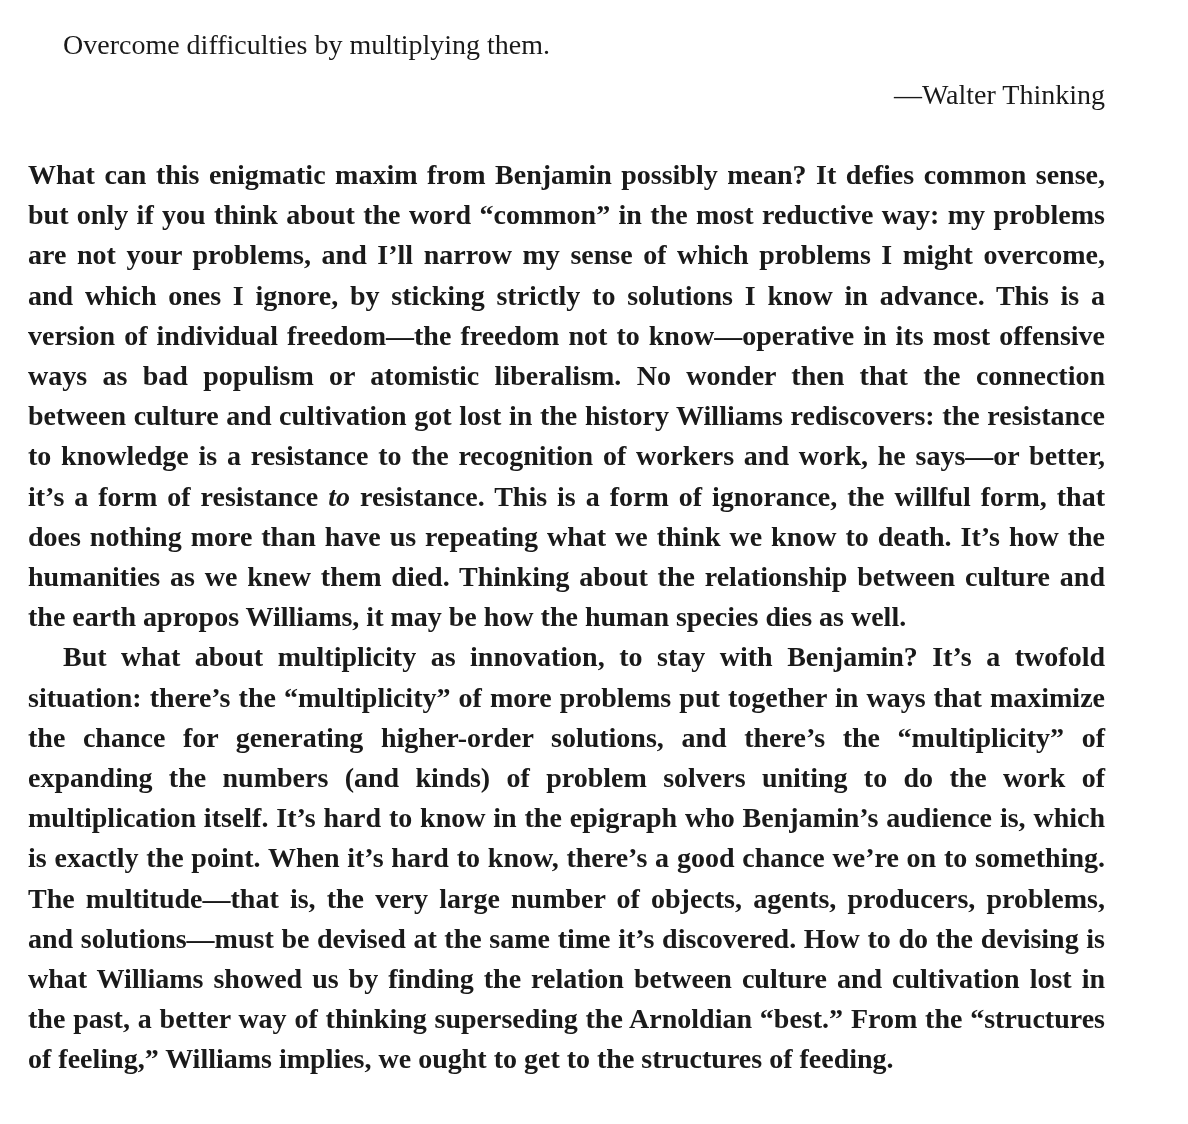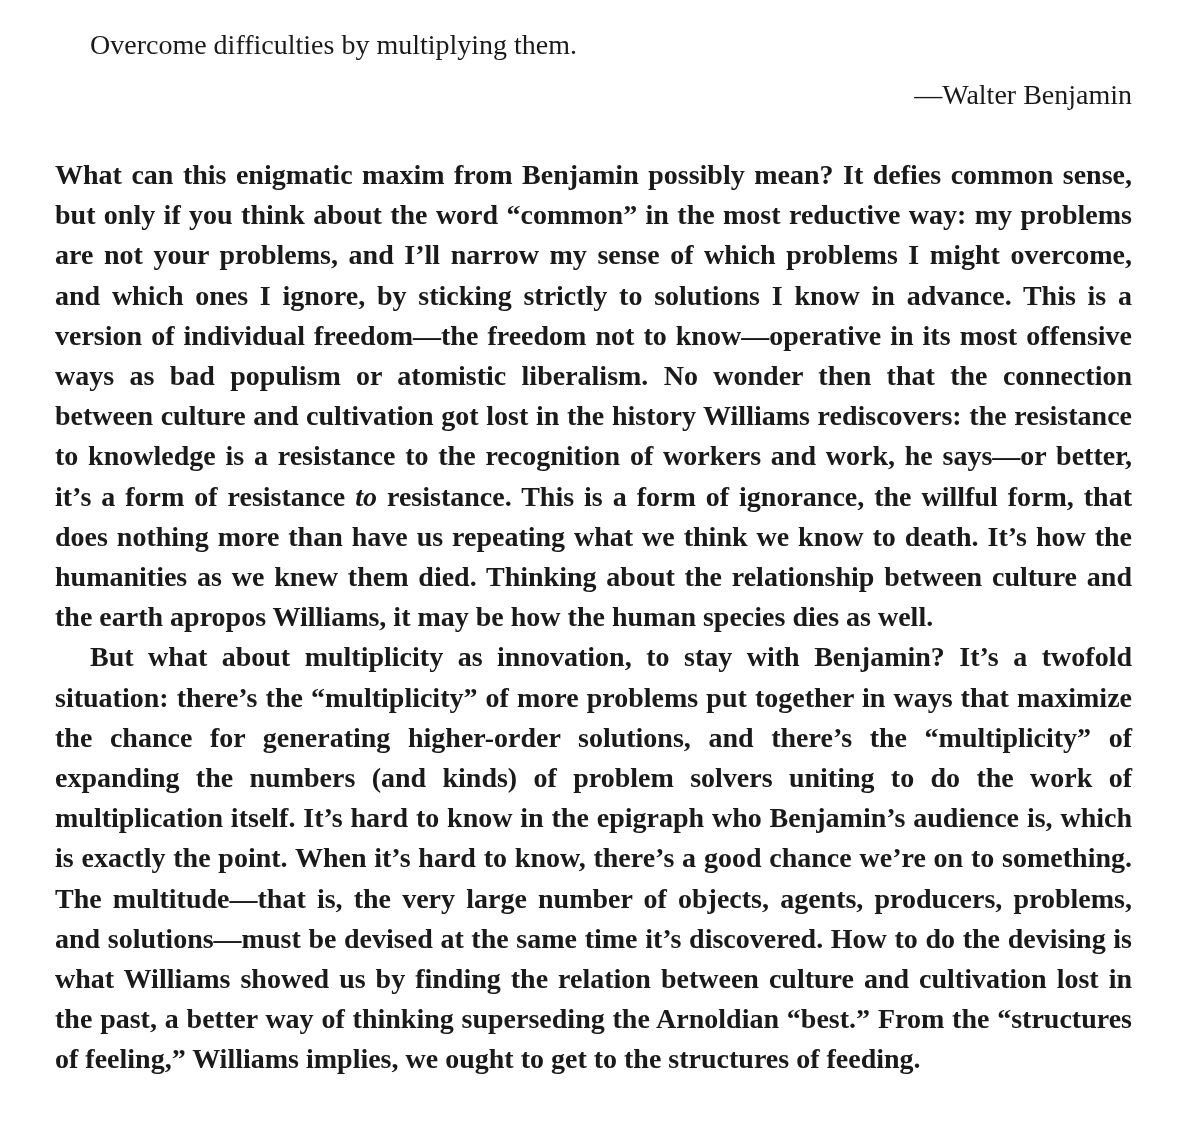--- a/index.html
+++ b/index.html
@@ -14,21 +14,20 @@
     background: #ffffff;
     overflow: hidden;
     font-family: "Liberation Serif", serif;
     color: #1a1a1a;
   }
   .content {
     position: absolute;
     left: 28px;
     top: 0;
     width: 1077px;
-    margin-left: 27px;
   }
   .epigraph {
     margin: 25px 0 0 35px;
     font-size: 28px;
     line-height: 40px;
     text-align: left;
   }
   .attribution {
     margin-top: 10px;
     font-size: 28px;
@@ -54,19 +53,19 @@
   .run-italic {
     font-style: italic;
   }
 </style>
 </head>
 <body>
 
 <div class="page">
   <div class="content">
     <div class="epigraph">Overcome difficulties by multiplying them.</div>
-    <div class="attribution">—Walter Benjamin</div>
+    <div class="attribution">—Walter Thinking</div>
     <div class="body-text">
         <p class="para"><span class="run-normal">What can this enigmatic maxim from Benjamin possibly mean? It defies common sense, but only if you think about the word “common” in the most reductive way: my problems are not your problems, and I’ll narrow my sense of which problems I might overcome, and which ones I ignore, by sticking strictly to solutions I know in advance. This is a version of individual freedom—the freedom not to know—operative in its most offensive ways as bad populism or atomistic liberalism. No wonder then that the connection between culture and cultivation got lost in the history Williams rediscovers: the resistance to knowledge is a resistance to the recognition of workers and work, he says—or better, it’s a form of resistance </span><span class="run-italic">to</span><span class="run-normal"> resistance. This is a form of ignorance, the willful form, that does nothing more than have us repeating what we think we know to death. It’s how the humanities as we knew them died. Thinking about the relationship between culture and the earth apropos Williams, it may be how the human species dies as well.</span></p>
         <p class="para indent"><span class="run-normal">But what about multiplicity as innovation, to stay with Benjamin? It’s a twofold situation: there’s the “multiplicity” of more problems put together in ways that maximize the chance for generating higher-order solutions, and there’s the “multiplicity” of expanding the numbers (and kinds) of problem solvers uniting to do the work of multiplication itself. It’s hard to know in the epigraph who Benjamin’s audience is, which is exactly the point. When it’s hard to know, there’s a good chance we’re on to something. The multitude—that is, the very large number of objects, agents, producers, problems, and solutions—must be devised at the same time it’s discovered. How to do the devising is what Williams showed us by finding the relation between culture and cultivation lost in the past, a better way of thinking superseding the Arnoldian “best.” From the “structures of feeling,” Williams implies, we ought to get to the structures of feeding.</span></p>
       </div>
   </div>
 </div>
 
 </body></html>

